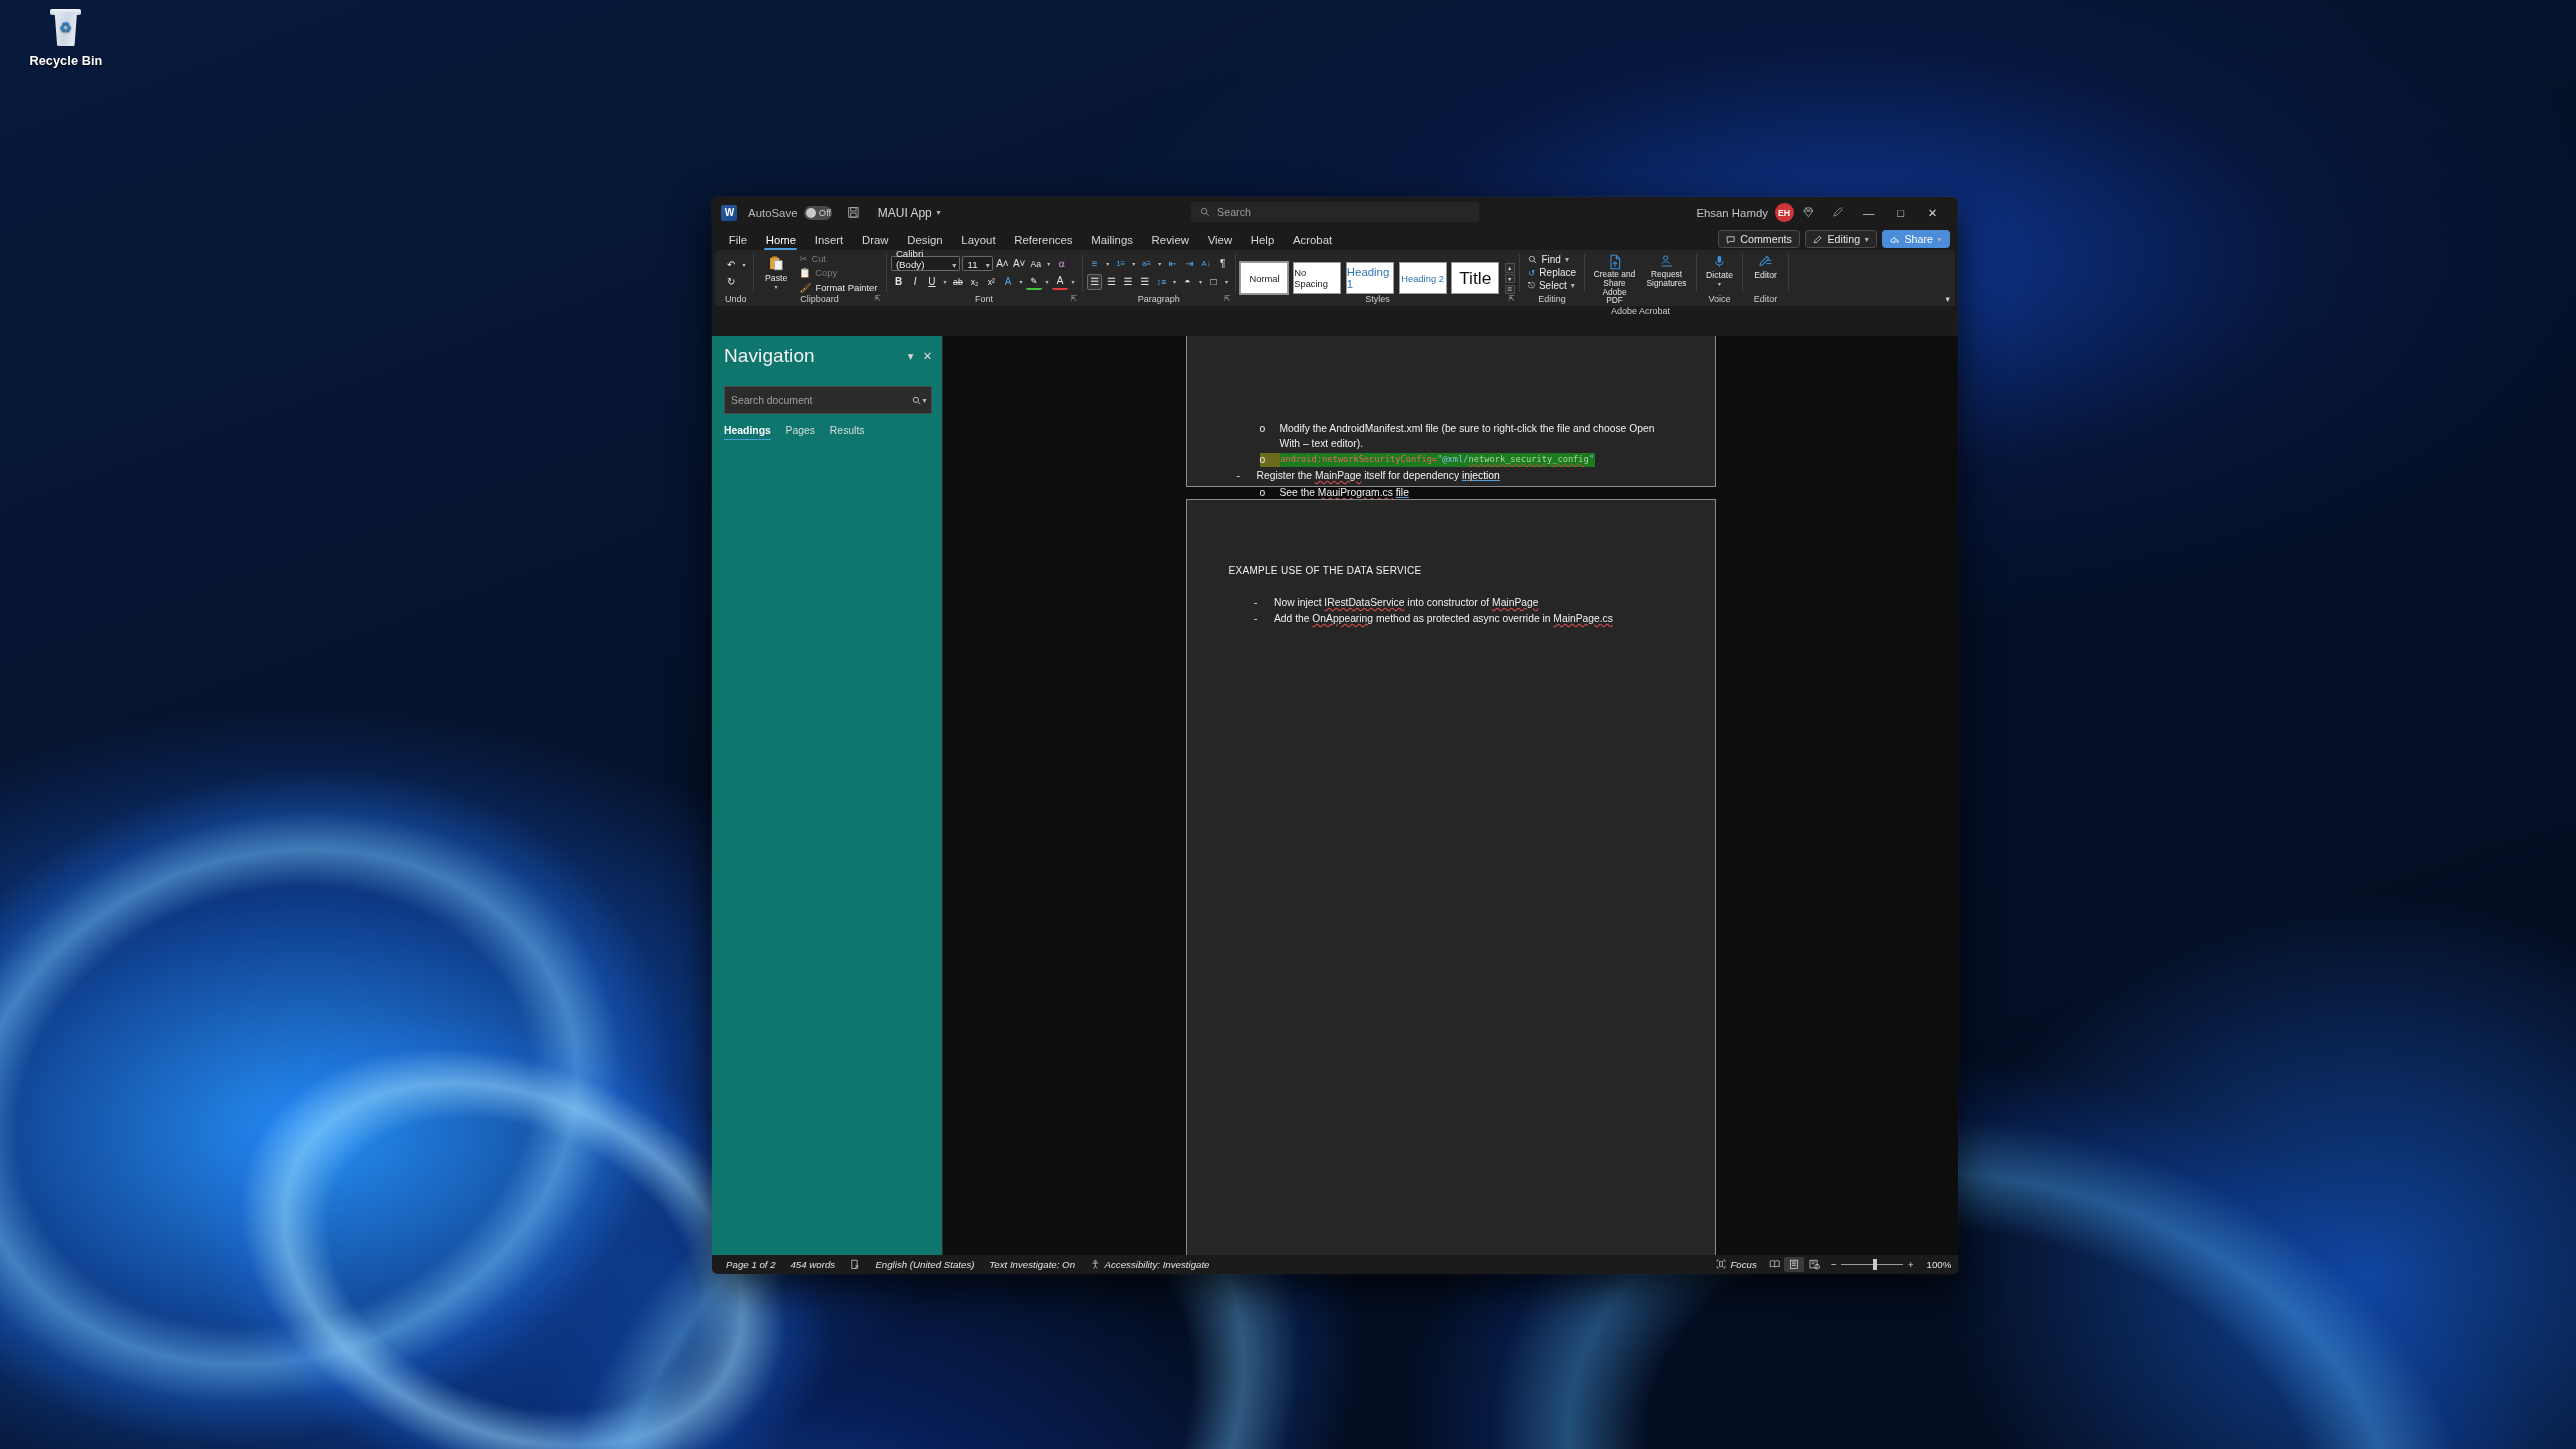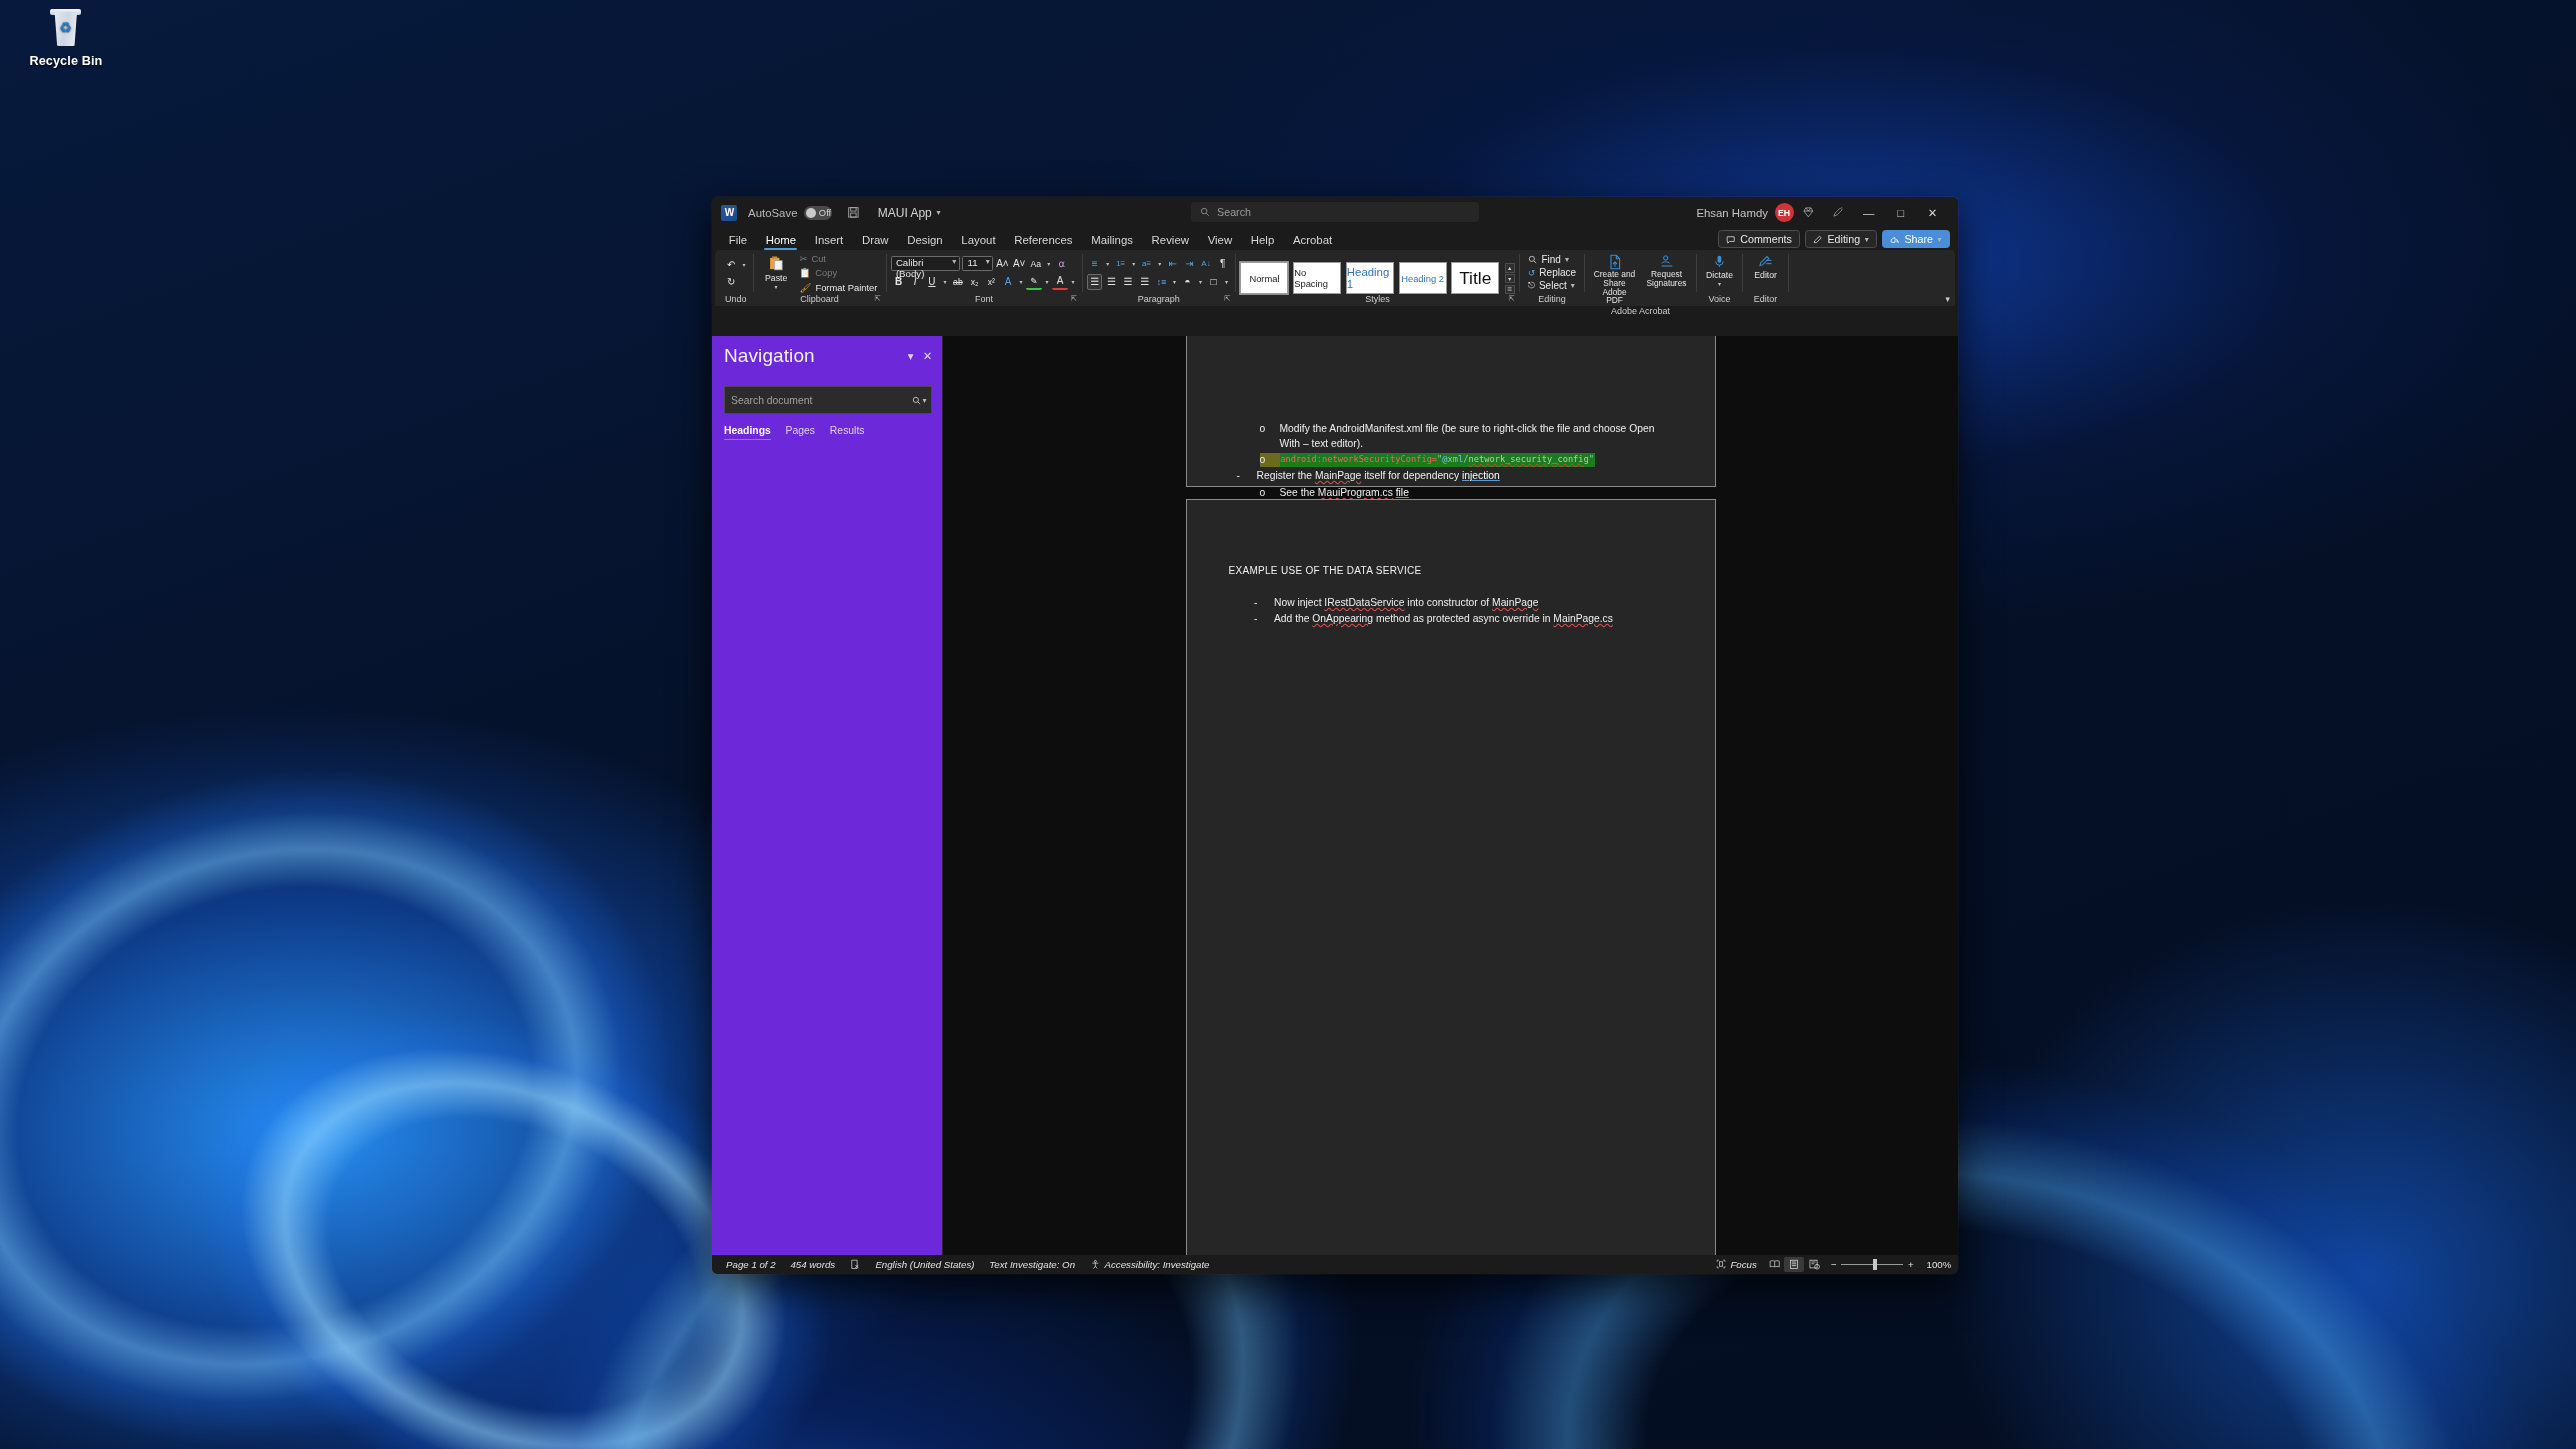--- a/index.html
+++ b/index.html
@@ -148,21 +148,21 @@
   .small-btn{
     width:15.4px;height:15.4px;display:flex;align-items:center;justify-content:center;
     border-radius:2px;font-size:10px;color:#e4e4e4;
   }
   .small-btn.sel{ border:0.7px solid #6a6a6a; background:#333; }
   .mini-chev{ font-size:6px;color:#c0c0c0; width:8px; text-align:center;}
   .col2{ display:flex; flex-direction:column; gap:1.3px; justify-content:center; }
 
   .fontbox{
     height:15.4px; background:#1e1e1e; border:0.7px solid #6a6a6a; border-radius:1.3px;
-    display:flex; align-items:flex-start; justify-content:space-between; padding:0 2.7px 0 4px;
+    display:flex; align-items:flex-end; justify-content:space-between; padding:0 2.7px 0 4px;
     font-size:9.7px; color:#eaeaea;
   }
   .fontname{ width:69px; }
   .fontsize{ width:31px; }
 
   
   .style-tile{
     width:48px; height:32px; background:#fff; border:0.7px solid #9b9b9b;
     display:flex; align-items:center; justify-content:center; color:#222;
     font-size:9.4px; margin-right:2.7px;
@@ -177,21 +177,21 @@
     display:flex;align-items:center;justify-content:center;font-size:5.4px;color:#d0d0d0;
   }
   .ed-item{ display:flex; align-items:center; gap:4px; font-size:10px; color:#eaeaea; padding:0.7px 3.4px; }
   .blue{ color:#4da3e8; }
   #ribbon-collapse{ position:absolute; right:5.4px; bottom:2px; font-size:8.7px; color:#cfcfcf; }
 
   
   #workspace{ position:absolute; left:0; right:0; top:139px; bottom:19.5px; background:#0d0d0d; display:flex; }
 
   
-  #nav-pane{ width:231px; background:#6d28d9; padding:9.4px 10.7px 0 12px; position:relative; }
+  #nav-pane{ width:231px; background:#0f766e; padding:9.4px 10.7px 0 12px; position:relative; }
   #nav-head{ display:flex; align-items:flex-start; justify-content:space-between; }
   #nav-title{ font-size:19px; color:#f2f2f2; font-weight:400; letter-spacing:0.1px; }
   .nav-hd-btns{ display:flex; gap:9.4px; padding-top:3.4px; color:#d8d8d8; font-size:11.4px; }
   #nav-search{
     margin-top:19px; height:28px; background:#2b2b2b; border:0.7px solid #4a4a4a;
     display:flex; align-items:center; justify-content:space-between; padding:0 4.7px 0 6px;
     color:#a0a0a0; font-size:10.4px;
   }
   #nav-tabs{ display:flex; gap:14.8px; margin-top:10.7px; font-size:10.4px; }
   #nav-tabs .nt{ color:#dcdcdc; padding-bottom:3.4px; }

